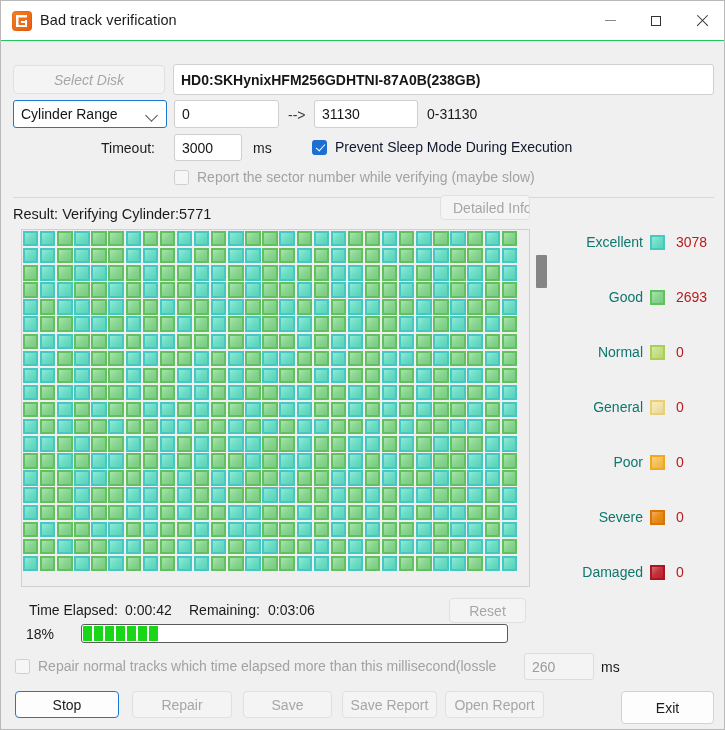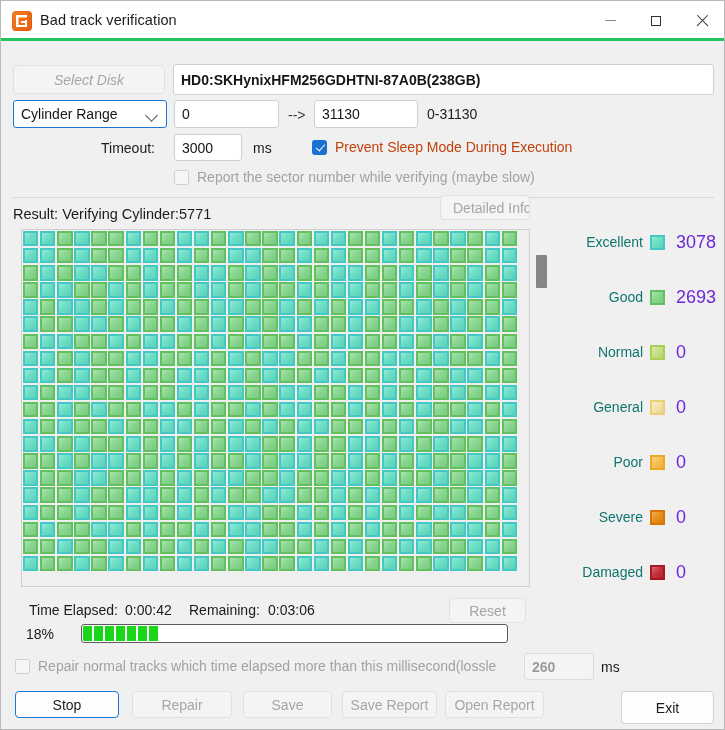--- a/index.html
+++ b/index.html
@@ -21,21 +21,21 @@
     overflow: hidden;
   }
 
   
   .titlebar {
     position: absolute;
     left: 0; top: 0;
     width: 725px;
     height: 40px;
     background: #ffffff;
-    border-bottom: 3px solid #22c55e;
+    border-bottom: 1px solid #22c55e;
     box-sizing: border-box;
   }
   .app-icon {
     position: absolute;
     left: 11px; top: 10px;
     width: 20px; height: 20px;
     border-radius: 4px;
     background: linear-gradient(135deg, #f5801f 0%, #ef6a16 55%, #e85c12 100%);
     box-shadow: inset 0 0 0 1px rgba(0,0,0,0.06);
   }
@@ -168,21 +168,21 @@
   .cbox.checked::after {
     content: "";
     position: absolute;
     left: 4.5px; top: 1.5px;
     width: 4px; height: 8px;
     border-right: 1.6px solid #fff;
     border-bottom: 1.6px solid #fff;
     transform: rotate(42deg);
   }
   .cbox.dis { border-color: #cfcfcf; background: #f6f6f6; }
-  .cbrow .cbtext { margin-left: 8px; font-size: 14px; color: #c2410c; white-space: nowrap; }
+  .cbrow .cbtext { margin-left: 8px; font-size: 14px; color: #0f172a; white-space: nowrap; }
   .cbrow .cbtext.dim { color: #a2a2a2; }
 
   hr.sep {
     position: absolute;
     left: 12px;
     width: 701px;
     height: 0;
     border: 0;
     border-top: 1px solid #d8d8d8;
     margin: 0;
@@ -258,22 +258,22 @@
     position: relative;
     flex: 0 0 auto;
   }
   .legswatch::after {
     content: "";
     position: absolute; inset: 0;
     background: linear-gradient(135deg, rgba(255,255,255,0.34) 0%, rgba(255,255,255,0.05) 48%, rgba(0,0,0,0.06) 100%);
   }
   .legcount {
     margin-left: 11px;
-    font-size: 18px;
-    color: #6d28d9;
+    font-size: 14px;
+    color: #b91c1c;
     white-space: nowrap;
   }
 
   
   .progtrack {
     position: absolute;
     left: 80px; top: 623px;
     width: 427px; height: 19px;
     background: #ffffff;
     border: 1px solid #5b5b5b;
@@ -976,21 +976,21 @@
 
   <div class="lbl" style="left:25px; top:625px;">18%</div>
   <div class="progtrack">
     <div class="progfill" id="progfill" style="width: 77px;"></div>
   </div>
 
   <div class="cbrow" style="left:14px; top:657px;">
     <div class="cbox dis"></div>
     <div class="cbtext dim">Repair normal tracks which time elapsed more than this millisecond(lossle</div>
   </div>
-  <div class="txt disabled" style="left:523px; top:652px; width:70px; height:27px;font-weight:bold;">260</div>
+  <div class="txt disabled" style="left:523px; top:652px; width:70px; height:27px;">260</div>
   <div class="lbl" style="left:600px; top:658px;">ms</div>
 
   <div class="btn default" style="left:14px; top:690px; width:104px; height:27px;">Stop</div>
   <div class="btn disabled" style="left:242px; top:690px; width:89px; height:27px;">Save</div>
   <div class="btn disabled" style="left:131px; top:690px; width:100px; height:27px;">Repair</div>
   <div class="btn disabled" style="left:341px; top:690px; width:95px; height:27px;">Save Report</div>
   <div class="btn disabled" style="left:444px; top:690px; width:99px; height:27px;">Open Report</div>
   <div class="btn" style="left:620px; top:690px; width:93px; height:33px;">Exit</div>
 
 </div>

